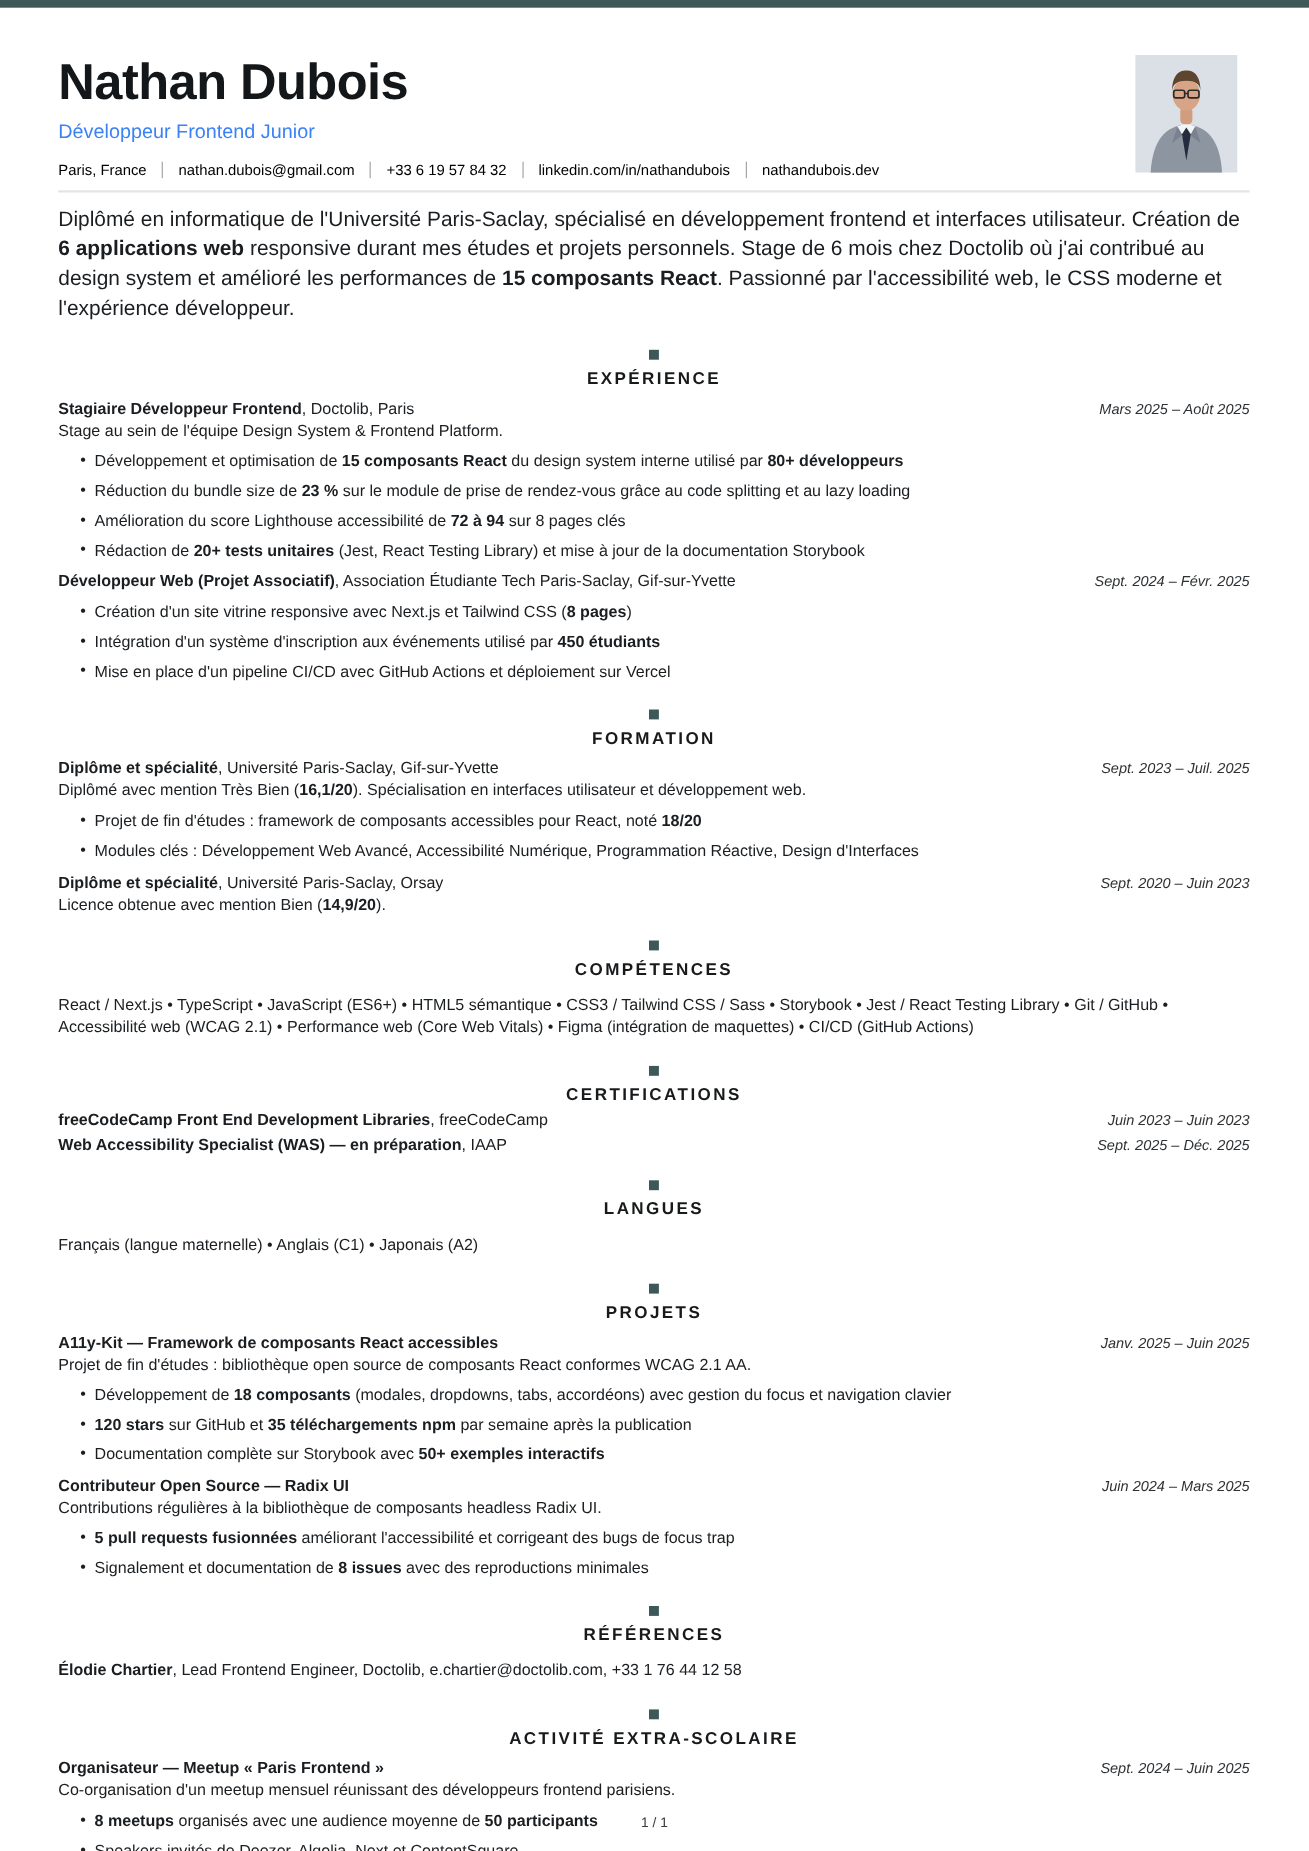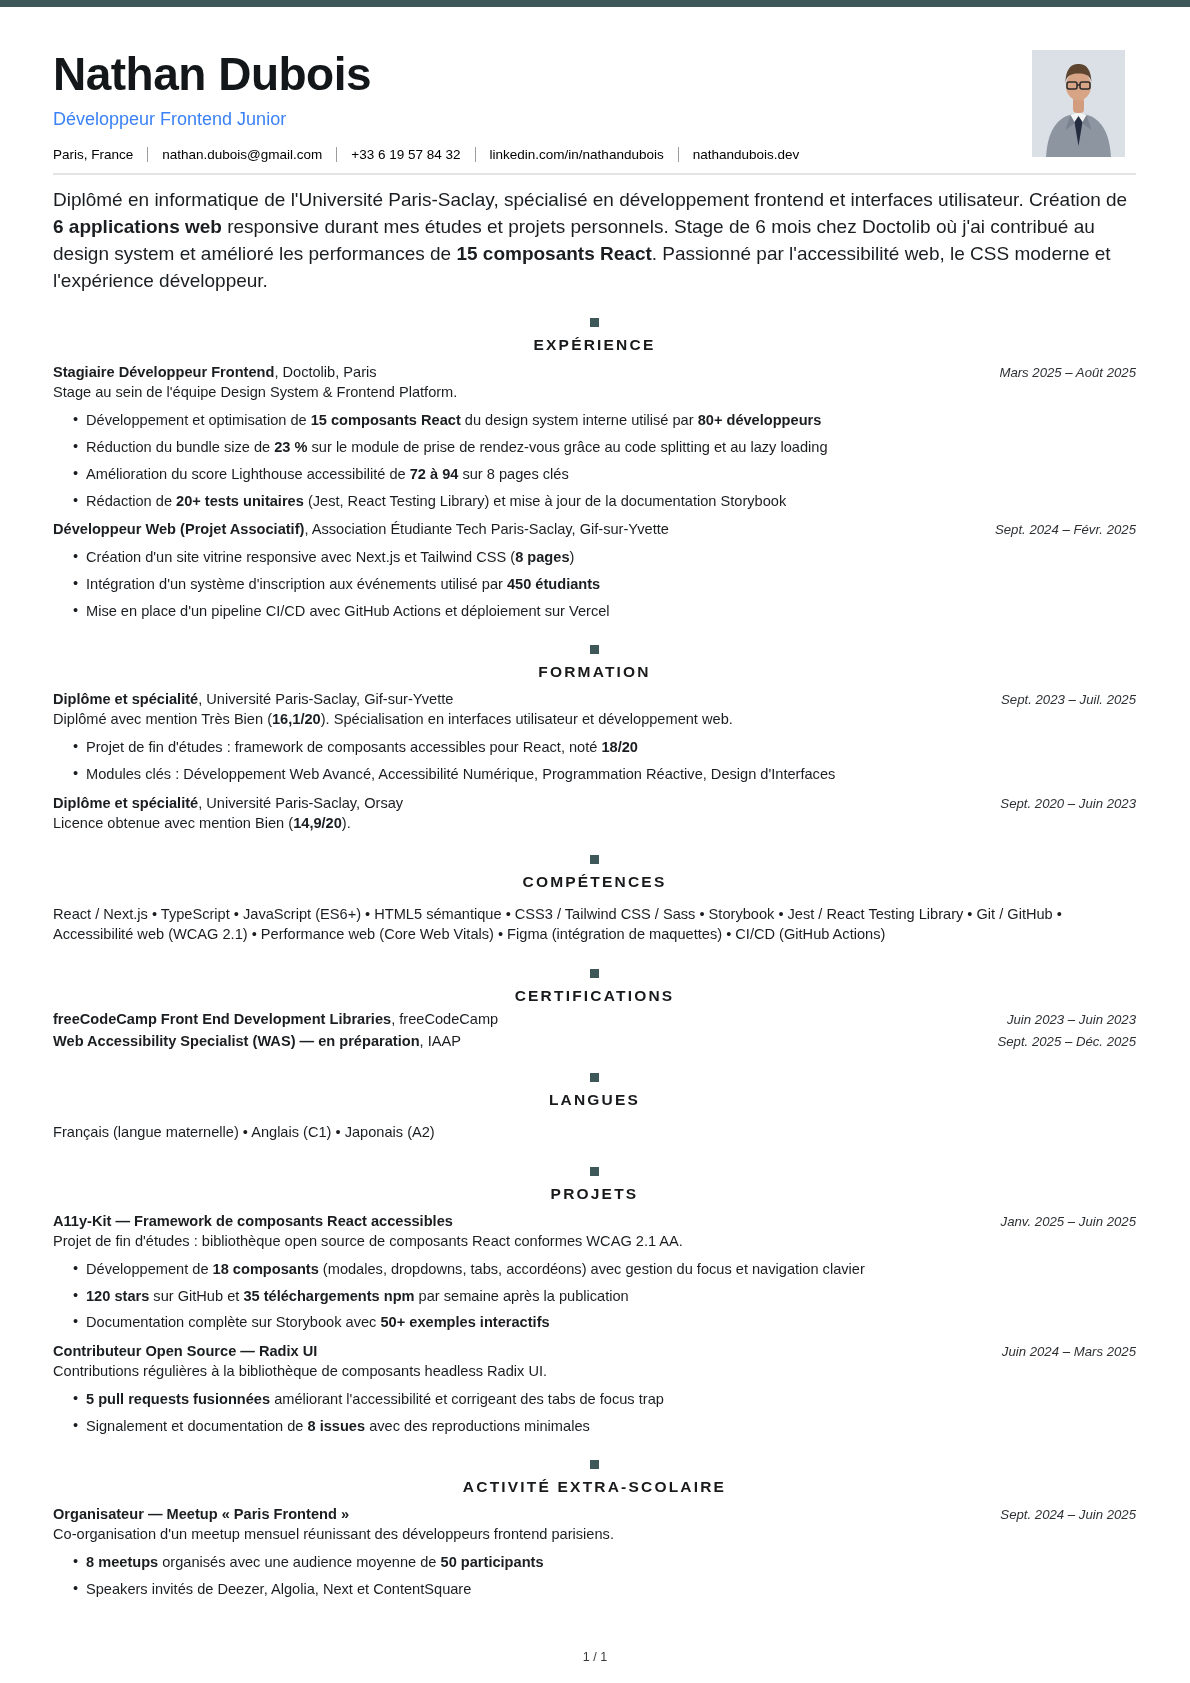--- a/index.html
+++ b/index.html
@@ -181,24 +181,31 @@
             <li><span>Documentation complète sur Storybook avec </span><b>50+ exemples interactifs</b></li>
           </ul>
         </div>
         <div class="entry">
           <div class="erow">
             <div class="etitle"><b>Contributeur Open Source — Radix UI</b></div>
             <div class="edate">Juin 2024 – Mars 2025</div>
           </div>
           <div class="esub"><span>Contributions régulières à la bibliothèque de composants headless Radix UI.</span></div>
           <ul class="ebul">
-            <li><b>5 pull requests fusionnées</b><span> améliorant l'accessibilité et corrigeant des tabs de focus trap</span></li>
+            <li><b>5 pull requests fusionnées</b><span> améliorant l'accessibilité et corrigeant des bugs de focus trap</span></li>
             <li><span>Signalement et documentation de </span><b>8 issues</b><span> avec des reproductions minimales</span></li>
           </ul>
         </div>
+      </section>
+      <section class="sec">
+        <h2 class="sec-h">
+          <span class="sq"></span>
+          <span class="sec-title">RÉFÉRENCES</span>
+        </h2>
+        <p class="inline-p"><b>Élodie Chartier</b><span>, Lead Frontend Engineer, Doctolib, e.chartier@doctolib.com, +33 1 76 44 12 58</span></p>
       </section>
       <section class="sec">
         <h2 class="sec-h">
           <span class="sq"></span>
           <span class="sec-title">ACTIVITÉ EXTRA-SCOLAIRE</span>
         </h2>
         <div class="entry">
           <div class="erow">
             <div class="etitle"><b>Organisateur — Meetup « Paris Frontend »</b></div>
             <div class="edate">Sept. 2024 – Juin 2025</div>

